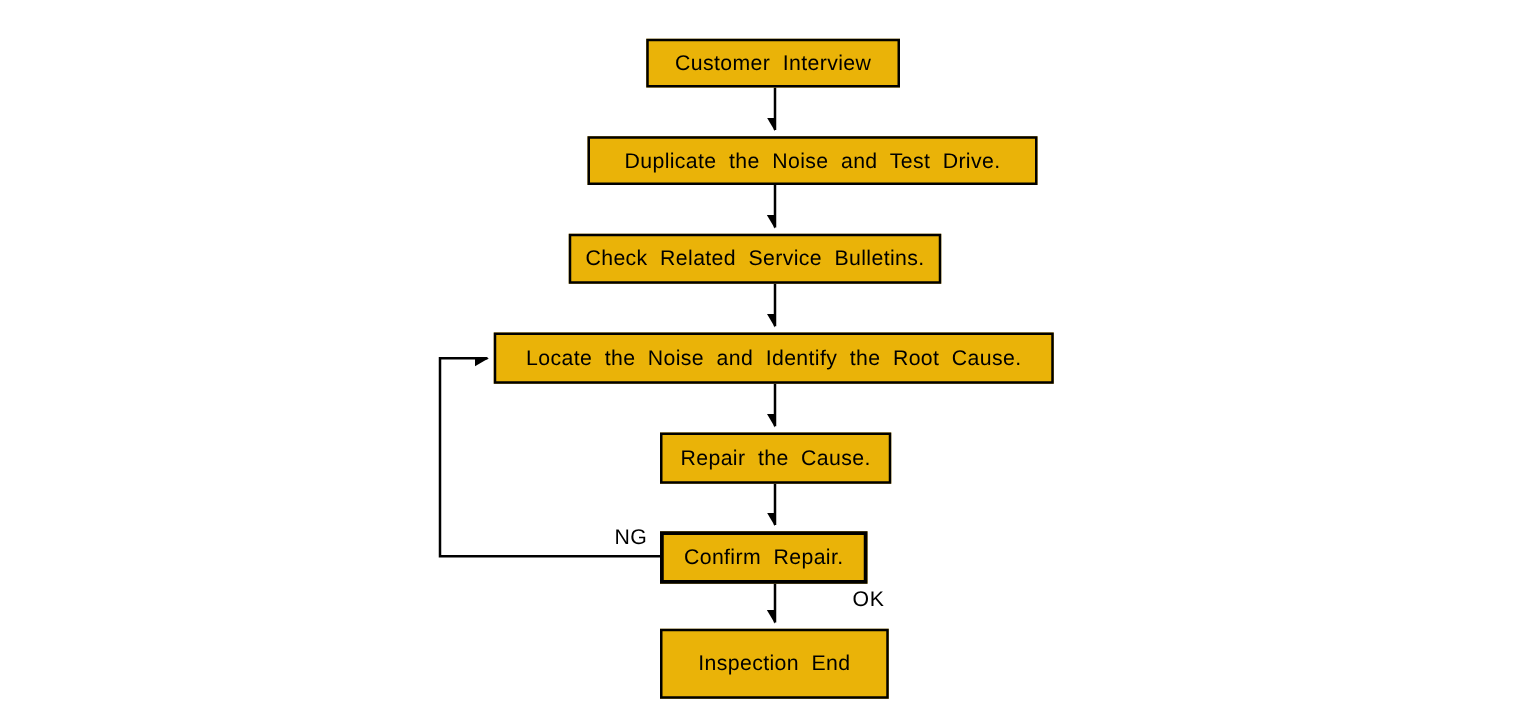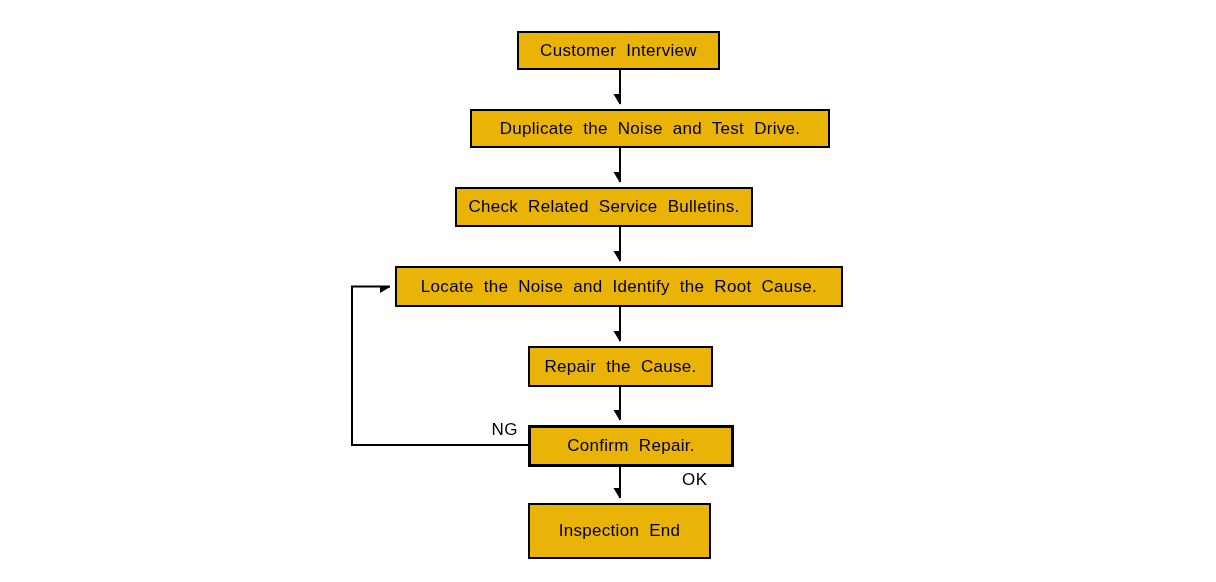--- a/index.html
+++ b/index.html
@@ -38,21 +38,21 @@
     text-align: center;
   }
   .node.decision {
     border-width: 3px;
   }
   .node-1 { left: 517px; top: 31px;  width: 203px; height: 39px; }
   .node-2 { left: 440px; top: 109px; width: 360px; height: 39px; margin-left: 30px; }
   .node-3 { left: 455px; top: 187px; width: 298px; height: 40px; }
   .node-4 { left: 395px; top: 266px; width: 448px; height: 41px; }
   .node-5 { left: 528px; top: 346px; width: 185px; height: 41px; }
-  .node-6 { left: 528px; top: 425px; width: 206px; height: 42px; }
+  .node-6 { left: 528px; top: 425px; width: 166px; height: 42px; }
   .node-7 { left: 528px; top: 503px; width: 183px; height: 56px; }
   .edge-label {
     position: absolute;
     font-size: 17px;
     letter-spacing: 0.5px;
     white-space: nowrap;
   }
   .edge-label.ng {
     left: 460px;
     top: 420px;

